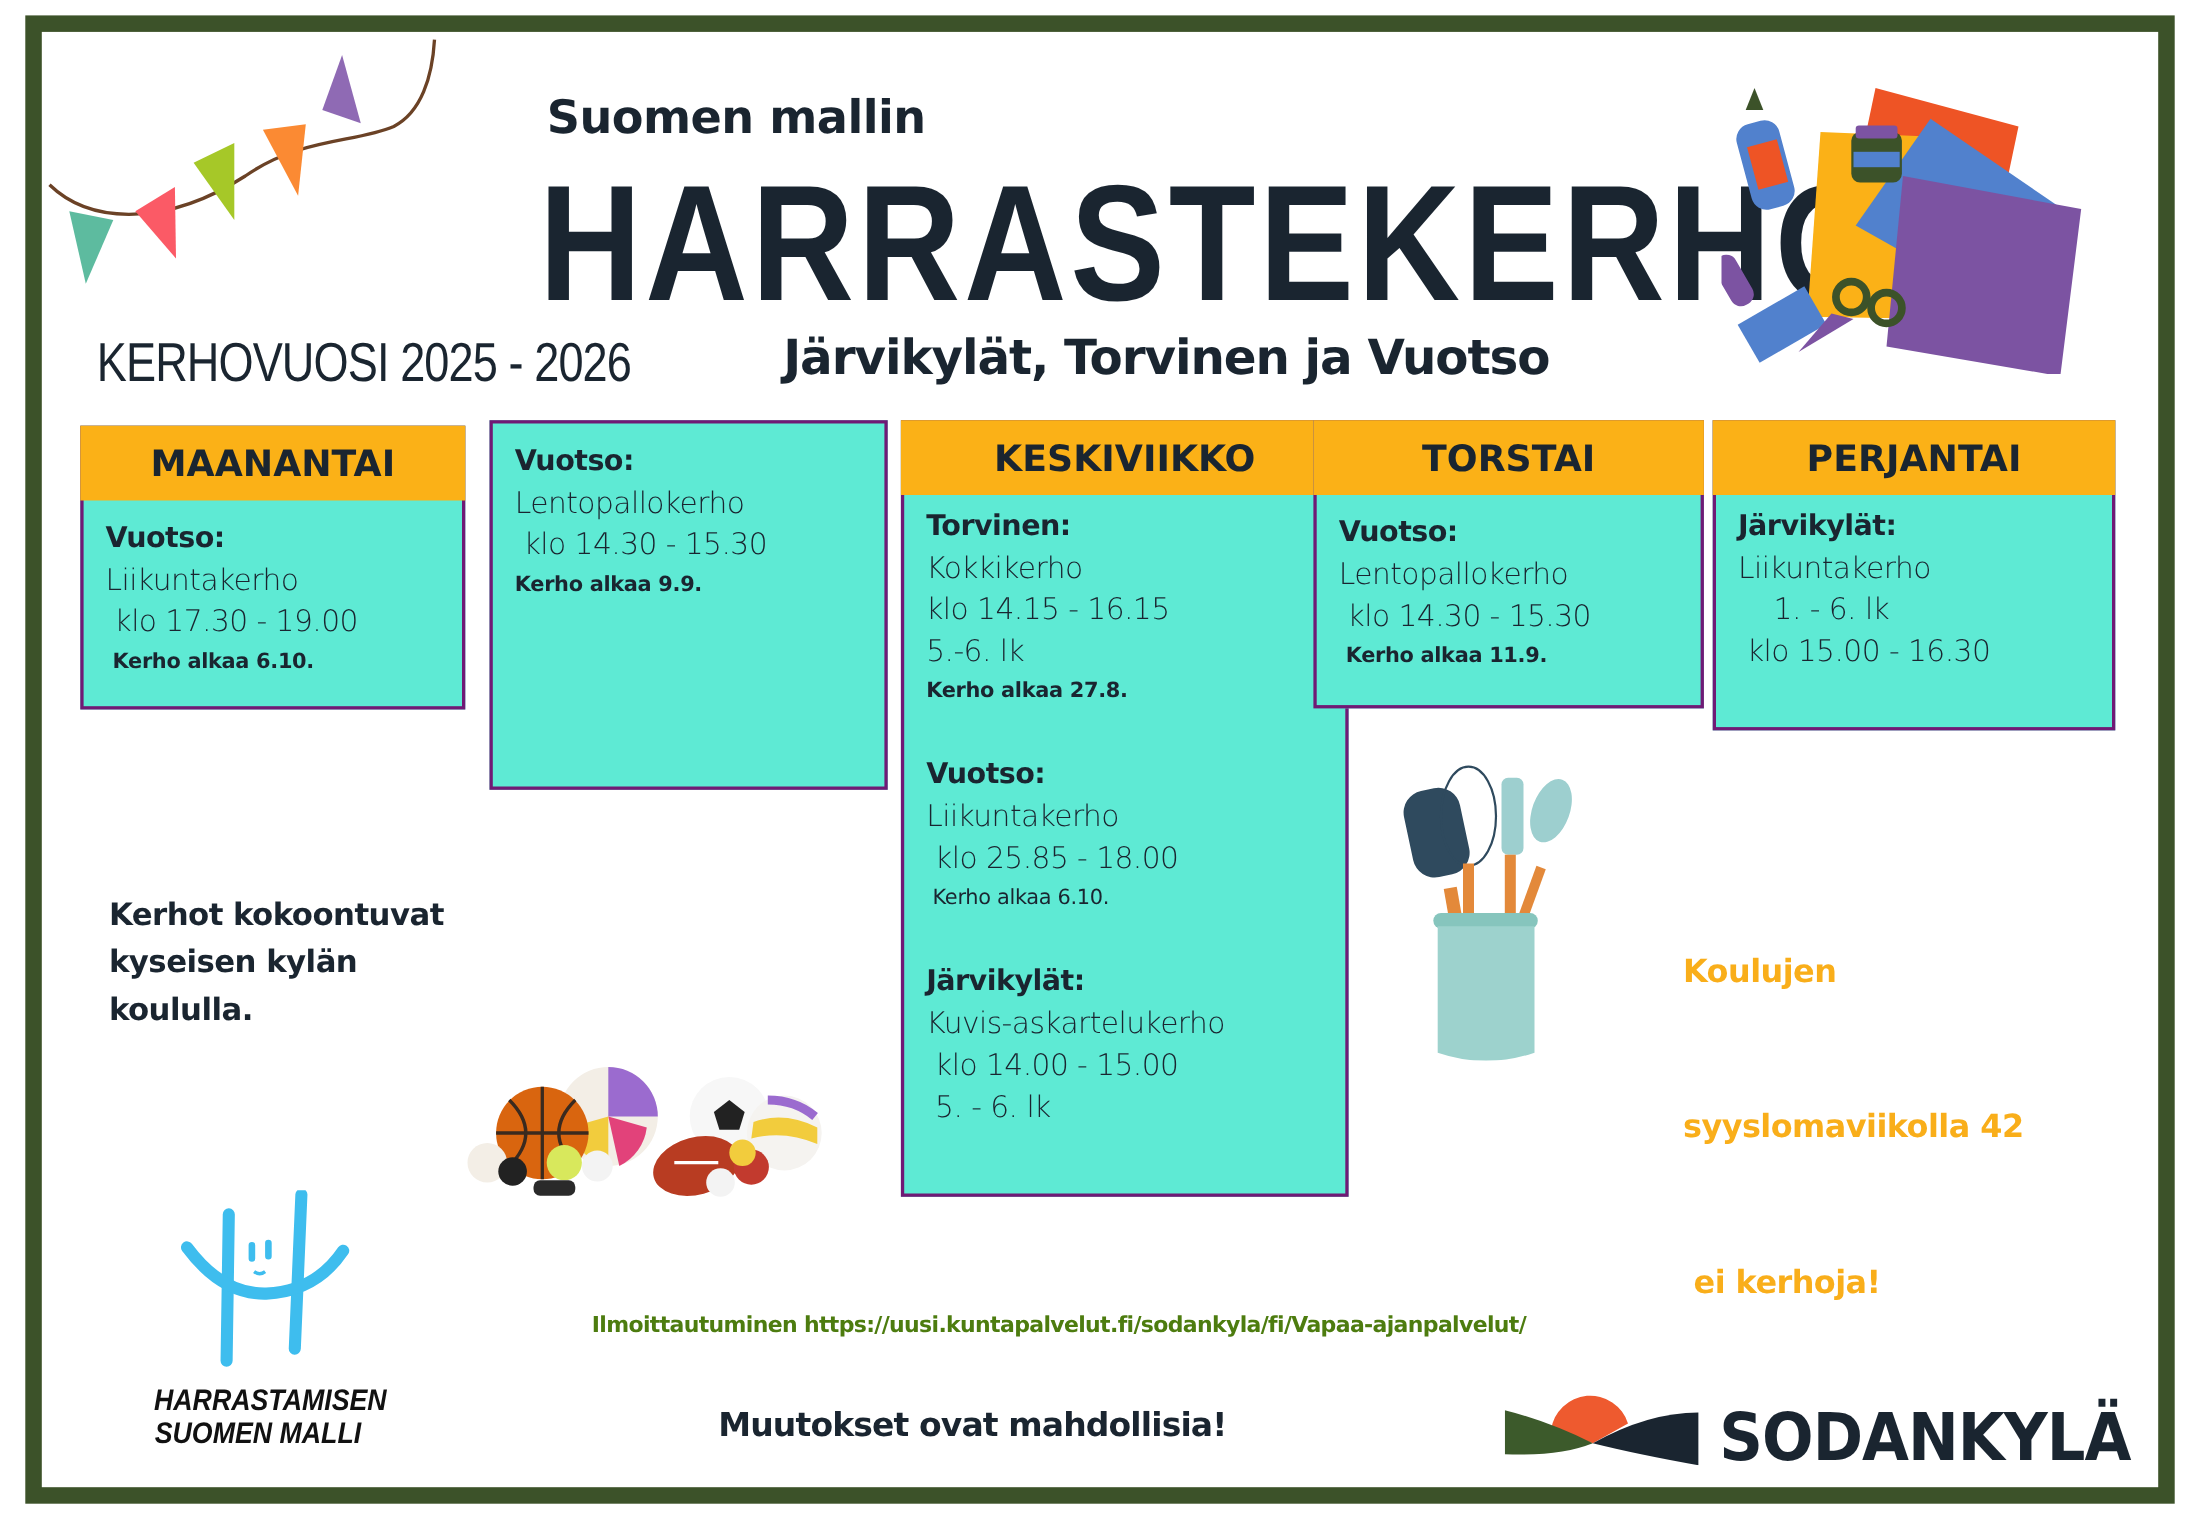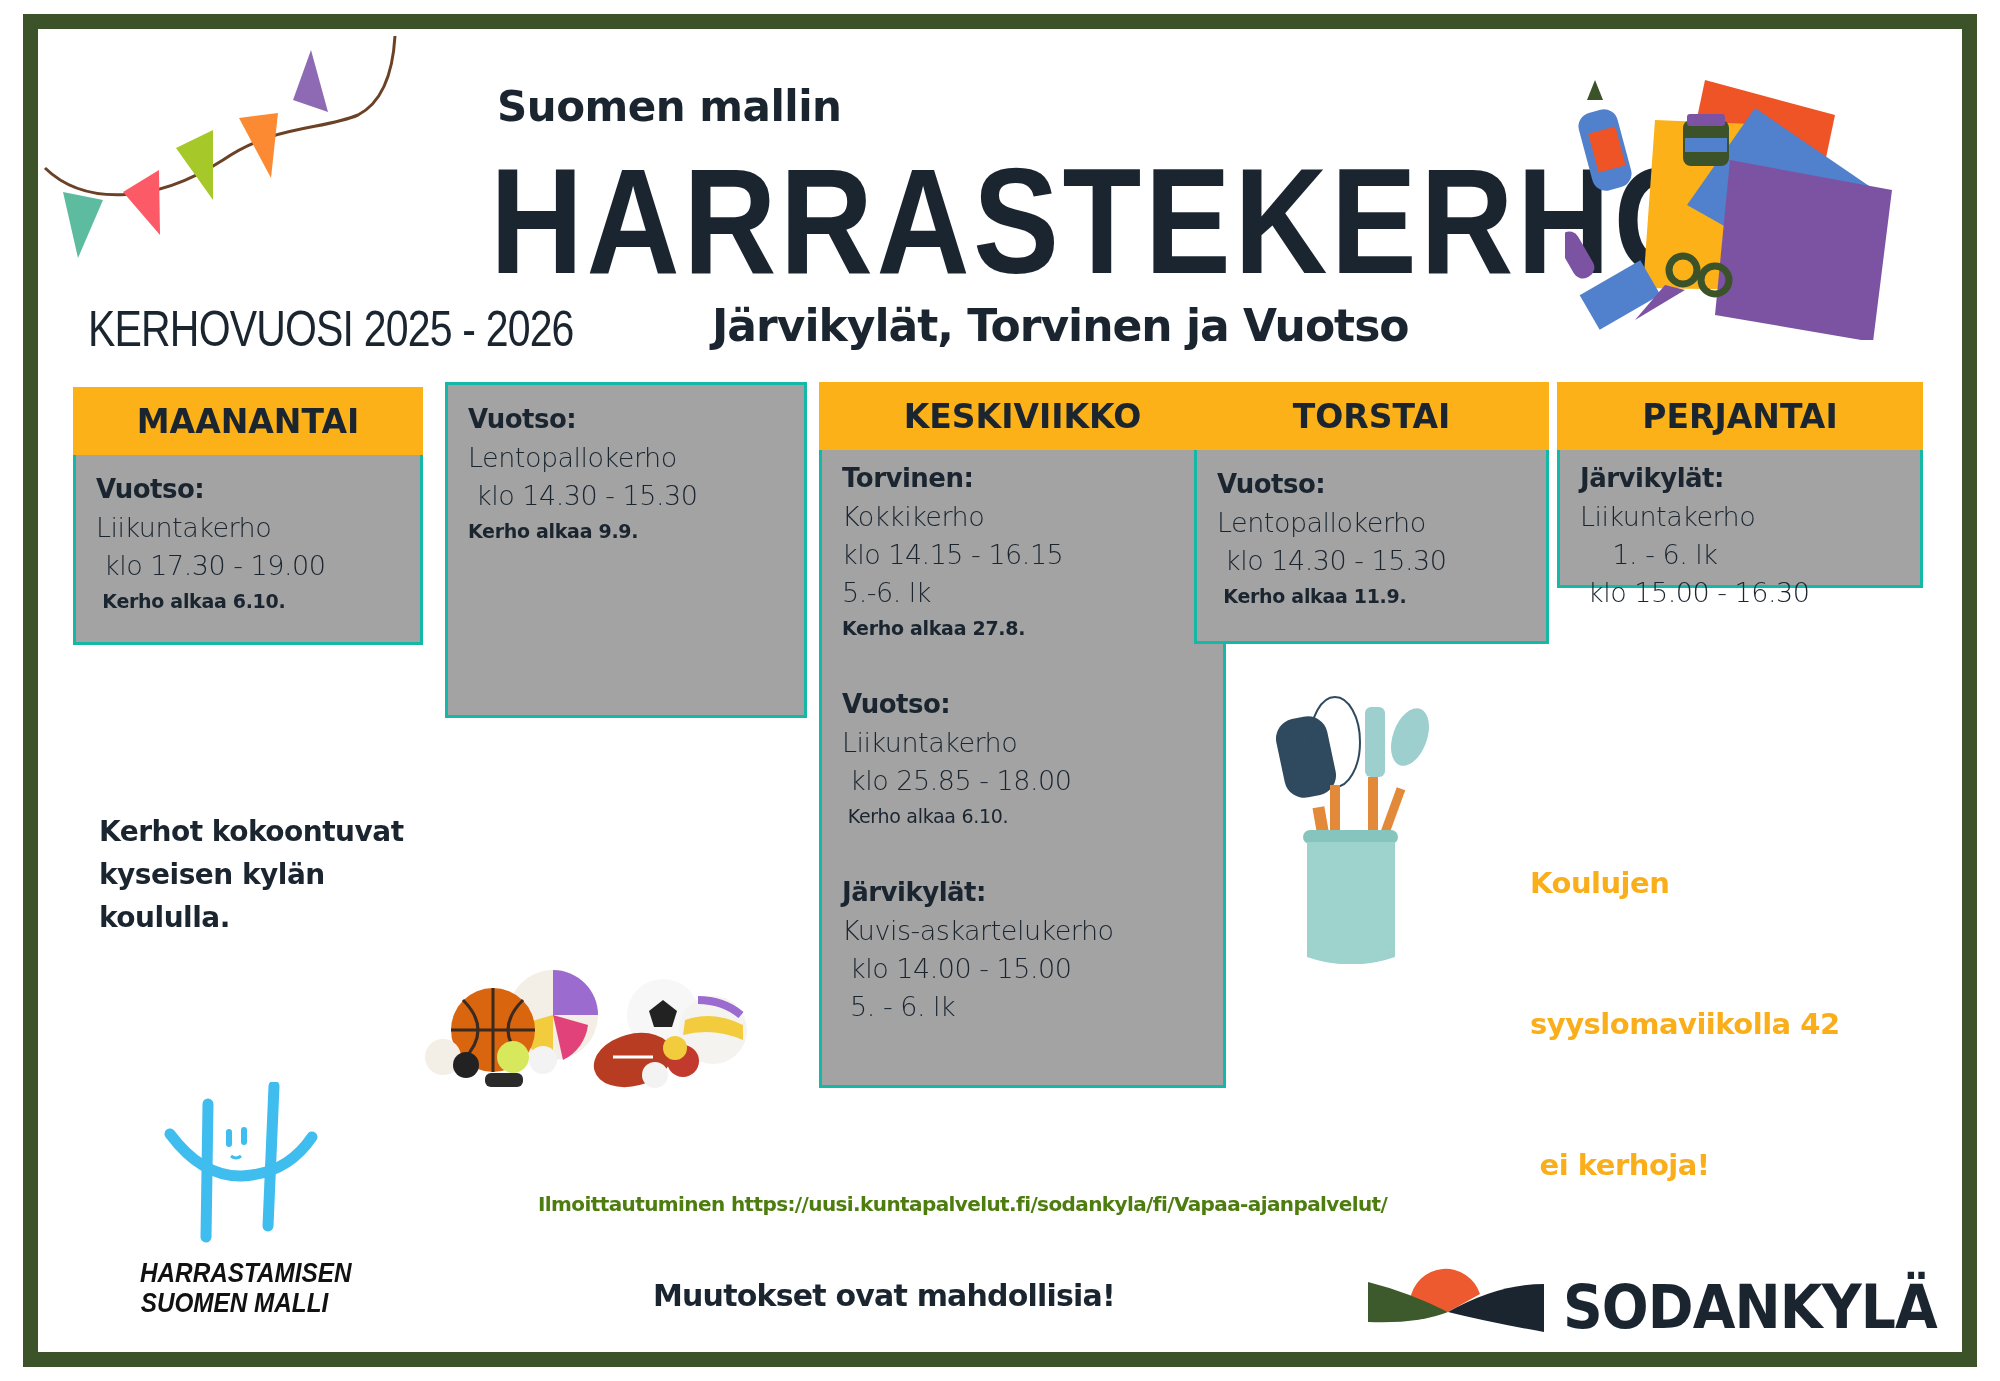--- a/index.html
+++ b/index.html
@@ -13,21 +13,21 @@
     .subtitle-top { left: 497px; top: 82px; font-family: "DejaVu Sans", sans-serif; font-weight: bold;
                     font-size: 42px; letter-spacing: -0.5px; color: #1a2530; }
     .main-title { left: 490px; top: 146px; font-family: "Liberation Sans Narrow", "Liberation Sans", sans-serif;
                   font-weight: bold; font-size: 150px; line-height: 150px; color: #1a2530;
                   transform: scaleX(0.86); transform-origin: left top; letter-spacing: 4px; }
     .year { left: 88px; top: 300px; font-family: "Liberation Sans", sans-serif; font-size: 50px;
             color: #1a2530; transform: scaleX(0.82); transform-origin: left top; letter-spacing: -1px; }
     .villages { left: 712px; top: 300px; font-family: "DejaVu Sans", sans-serif; font-weight: bold;
                 font-size: 44px; letter-spacing: -1px; color: #1a2530; }
 
-    .day { position: absolute; border: 3px solid #14b8a6; background: #a3a3a3; }
+    .day { position: absolute; border: 3px solid #701a75; background: #5eead4; }
     .day-head { background: #fbb117; height: 68px; display: flex; align-items: center; justify-content: center;
                 font-family: "DejaVu Sans", sans-serif; font-weight: bold; font-size: 33px; color: #1a2530;
                 margin: -3px -3px 0 -3px; }
     .day-body { padding: 14px 18px 0 20px; }
     .loc { font-family: "DejaVu Sans", sans-serif; font-weight: bold; font-size: 26px; color: #1a2530;
            line-height: 40px; letter-spacing: -0.5px; }
     .line { font-family: "DejaVu Sans", sans-serif; font-size: 27px; color: #1a2530; line-height: 38px;
             font-weight: 300; letter-spacing: -0.5px; white-space: pre; }
     .start-bold { font-family: "DejaVu Sans", sans-serif; font-weight: bold; font-size: 19px; line-height: 32px;
                   color: #1a2530; white-space: pre; letter-spacing: -0.3px; }
@@ -130,21 +130,21 @@
 <div class="day" style="left:1194px;top:382px;width:355px;height:262px">
   <div class="day-head">TORSTAI</div>
   <div class="day-body">
     <div class="loc">Vuotso:</div>
     <div class="line">Lentopallokerho</div>
     <div class="line"> klo 14.30 - 15.30</div>
     <div class="start-bold"> Kerho alkaa 11.9.</div>
   </div>
 </div>
 
-<div class="day" style="left:1557px;top:382px;width:366px;height:206px">
+<div class="day" style="left:1557px;top:382px;width:366px;height:282px">
   <div class="day-head">PERJANTAI</div>
   <div class="day-body" style="padding-top:8px">
     <div class="loc">Järvikylät:</div>
     <div class="line">Liikuntakerho</div>
     <div class="line">    1. - 6. lk</div>
     <div class="line"> klo 15.00 - 16.30</div>
   </div>
 </div>
 
 <div class="abs note">

